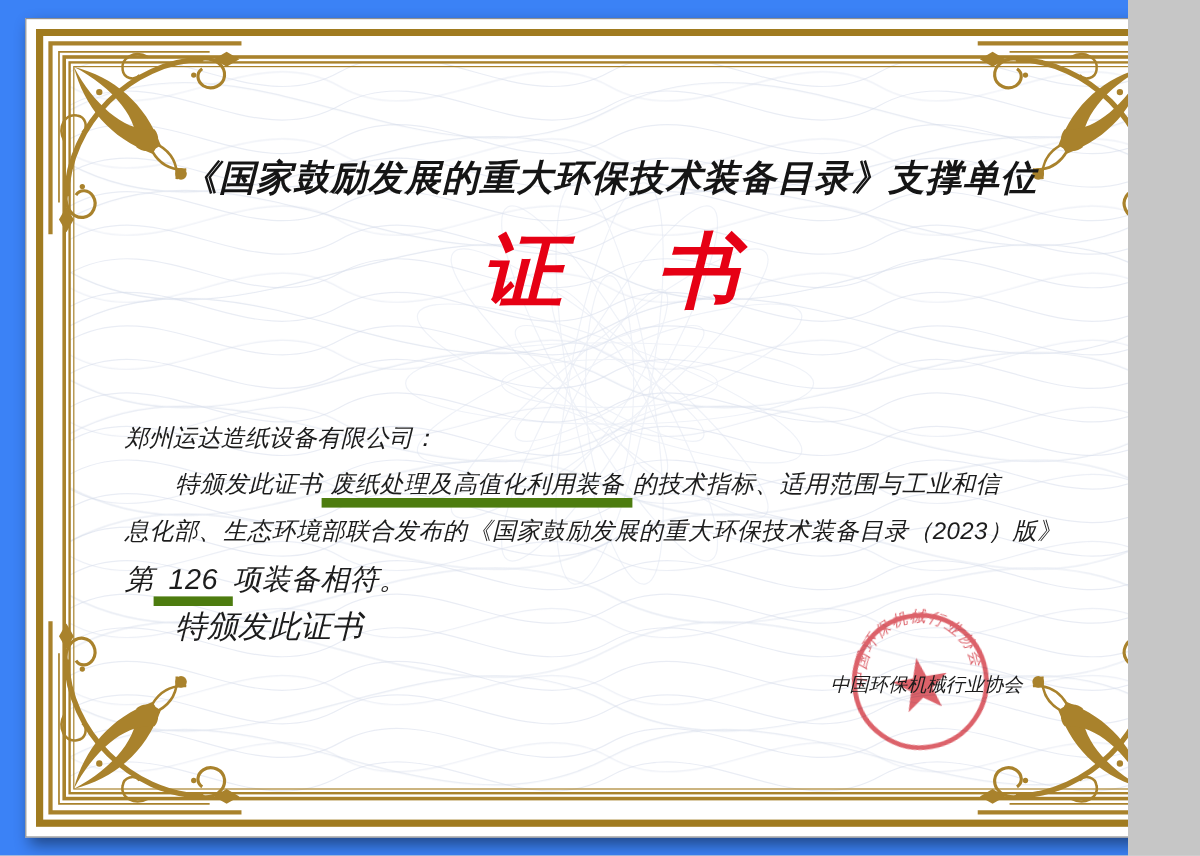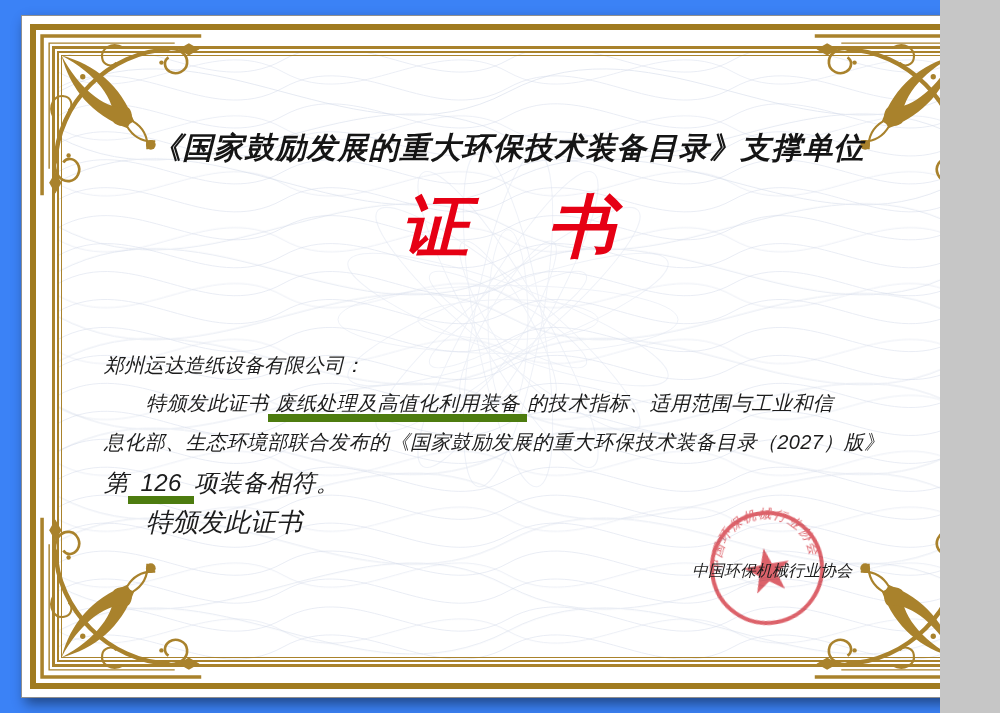--- a/index.html
+++ b/index.html
@@ -168,21 +168,21 @@
     <div class="t doc-subtitle">《国家鼓励发展的重大环保技术装备目录》支撑单位</div>
     <div class="t cert-word">
       <span>证</span>
       <span>书</span>
     </div>
 
     <div class="t recipient">郑州运达造纸设备有限公司：</div>
 
     <div class="t bl1"><span class="ind"></span><span>特颁发此证书</span><span class="underline">废纸处理及高值化利用装备</span><span>的技术指标、适用范围与工业和信</span></div>
 
-    <div class="t bl2">息化部、生态环境部联合发布的《国家鼓励发展的重大环保技术装备目录（2027）版》</div>
+    <div class="t bl2">息化部、生态环境部联合发布的《国家鼓励发展的重大环保技术装备目录（2023）版》</div>
 
     <div class="t bl3"><span>第</span><span class="underline num">126</span><span>项装备相符。</span></div>
 
     <div class="t closing">特颁发此证书</div>
 
 
     <svg class="seal" viewBox="0 0 132 132">
       <circle cx="66" cy="66" r="55" fill="none" stroke="#d6454f" stroke-width="4"></circle>
       <defs>
         <path id="sealArc" d="M30,88 A45,45 0 1 1 102,88" fill="none"></path>

